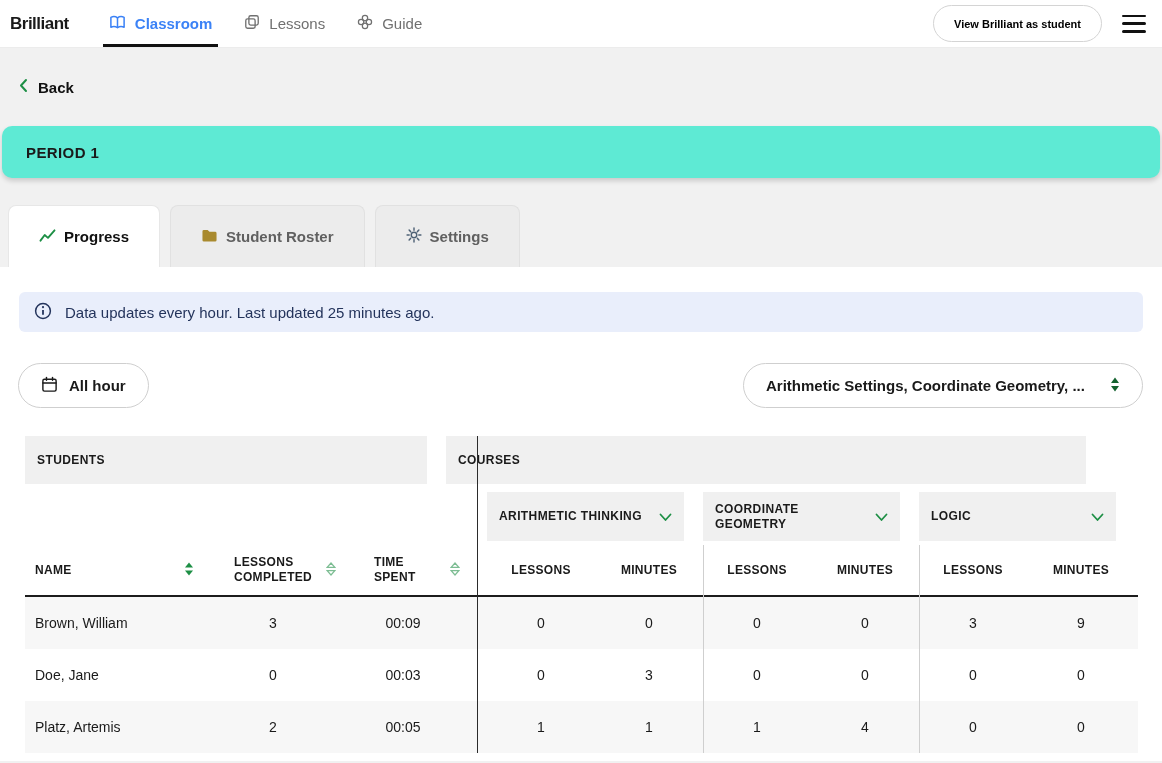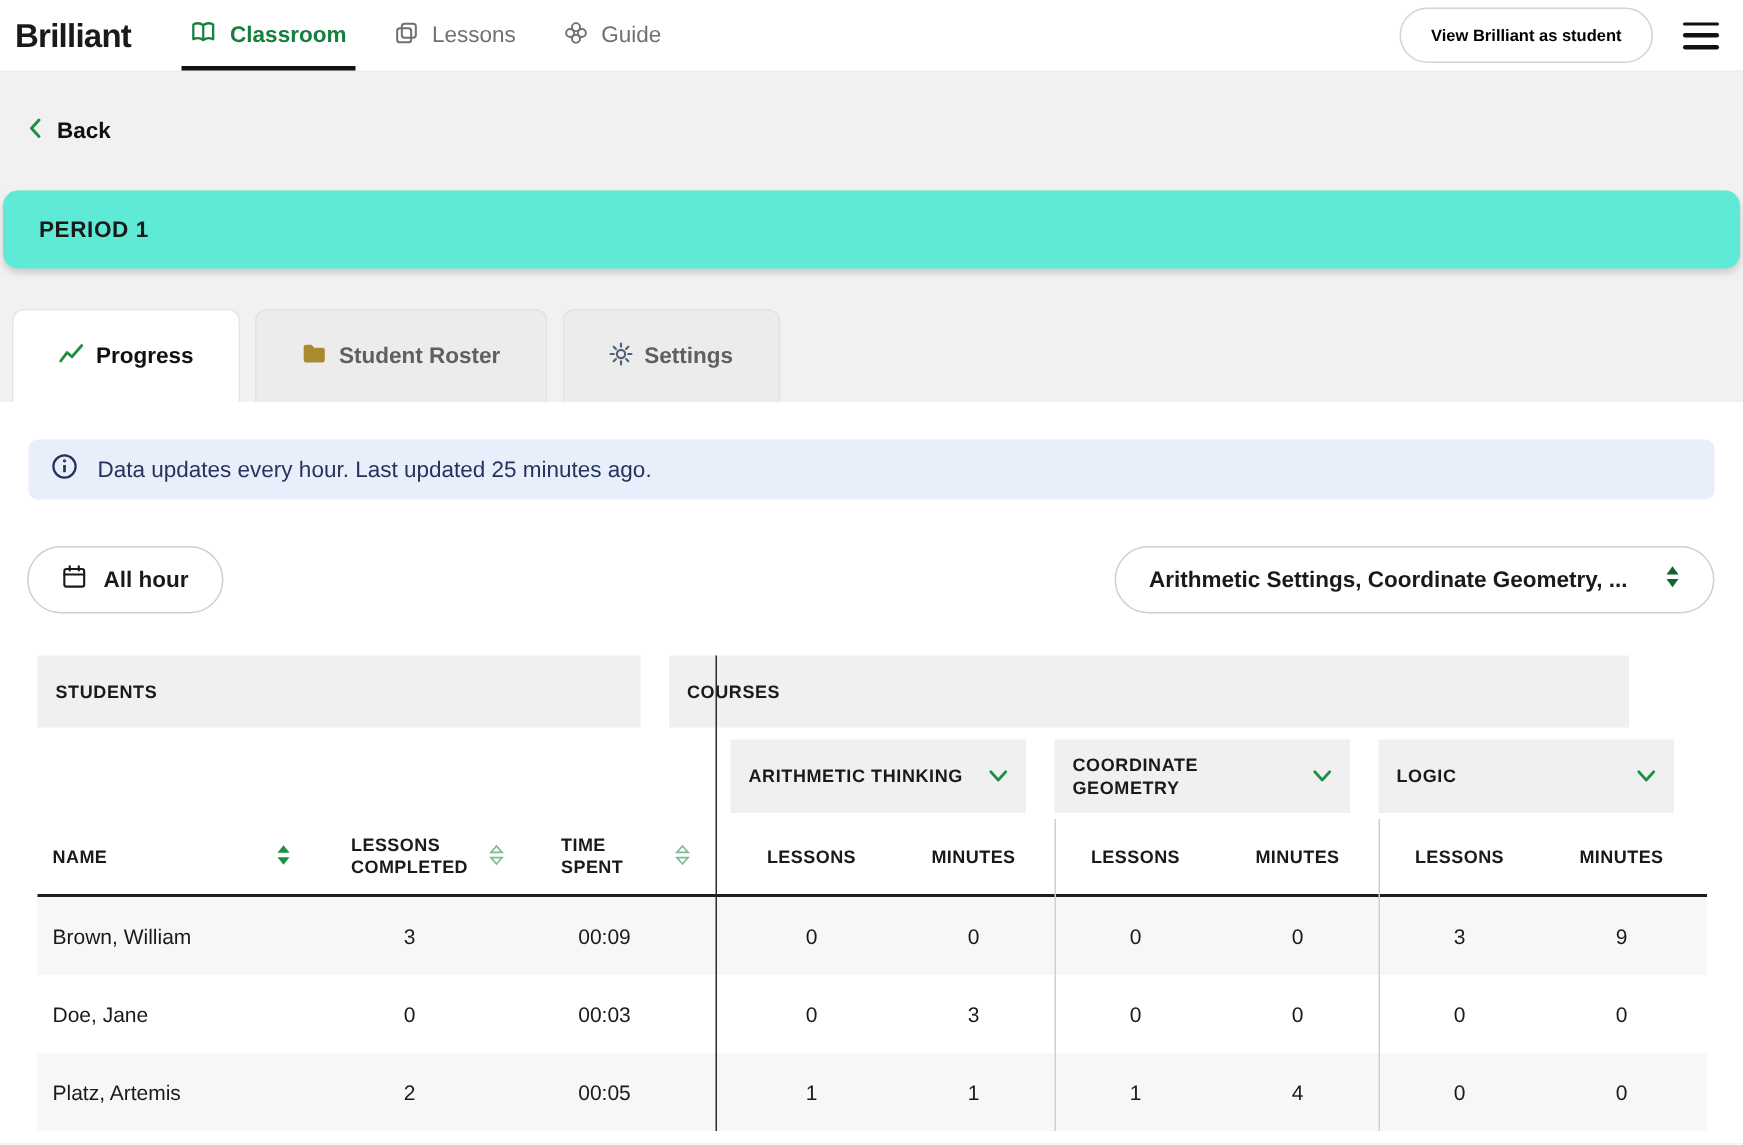--- a/index.html
+++ b/index.html
@@ -6,28 +6,28 @@
   html,body { width:1162px; height:763px; overflow:hidden; }
   body {
     font-family:"Liberation Sans", sans-serif;
     background:#f1f1f1; color:#1a1a1a;
   }
   
   .app-header {
     height:48px; background:#fff; border-bottom:1px solid #ececec;
     display:flex; align-items:center; padding:0 16px 0 10px;
   }
-  .logo { font-size:22px; font-weight:800; letter-spacing:-0.5px; margin-right:24px; cursor:pointer; }
+  .logo { font-size:17px; font-weight:800; letter-spacing:-0.5px; margin-right:24px; cursor:pointer; }
   .nav { display:flex; height:100%; }
   .nav-item {
     display:flex; align-items:center; gap:9px; padding:0 16px;
     font-size:15px; color:#707070; cursor:pointer; position:relative; white-space:nowrap;
   }
   .nav-item svg { flex:0 0 auto; }
-  .nav-item.active { color:#15803d; font-weight:700; }
+  .nav-item.active { color:#3b82f6; font-weight:700; }
   .nav-item.active::after {
     content:""; position:absolute; left:10px; right:10px; bottom:0; height:3px; background:#111;
   }
   .header-right { margin-left:auto; display:flex; align-items:center; gap:20px; }
   .pill-btn {
     border:1px solid #d4d4d4; border-radius:20px; height:37px; background:#fff;
     display:flex; align-items:center; padding:0 20px; font-size:11px; font-weight:600; cursor:pointer;
     white-space:nowrap;
   }
   .burger { width:24px; height:18px; display:flex; flex-direction:column; justify-content:space-between; cursor:pointer; }

